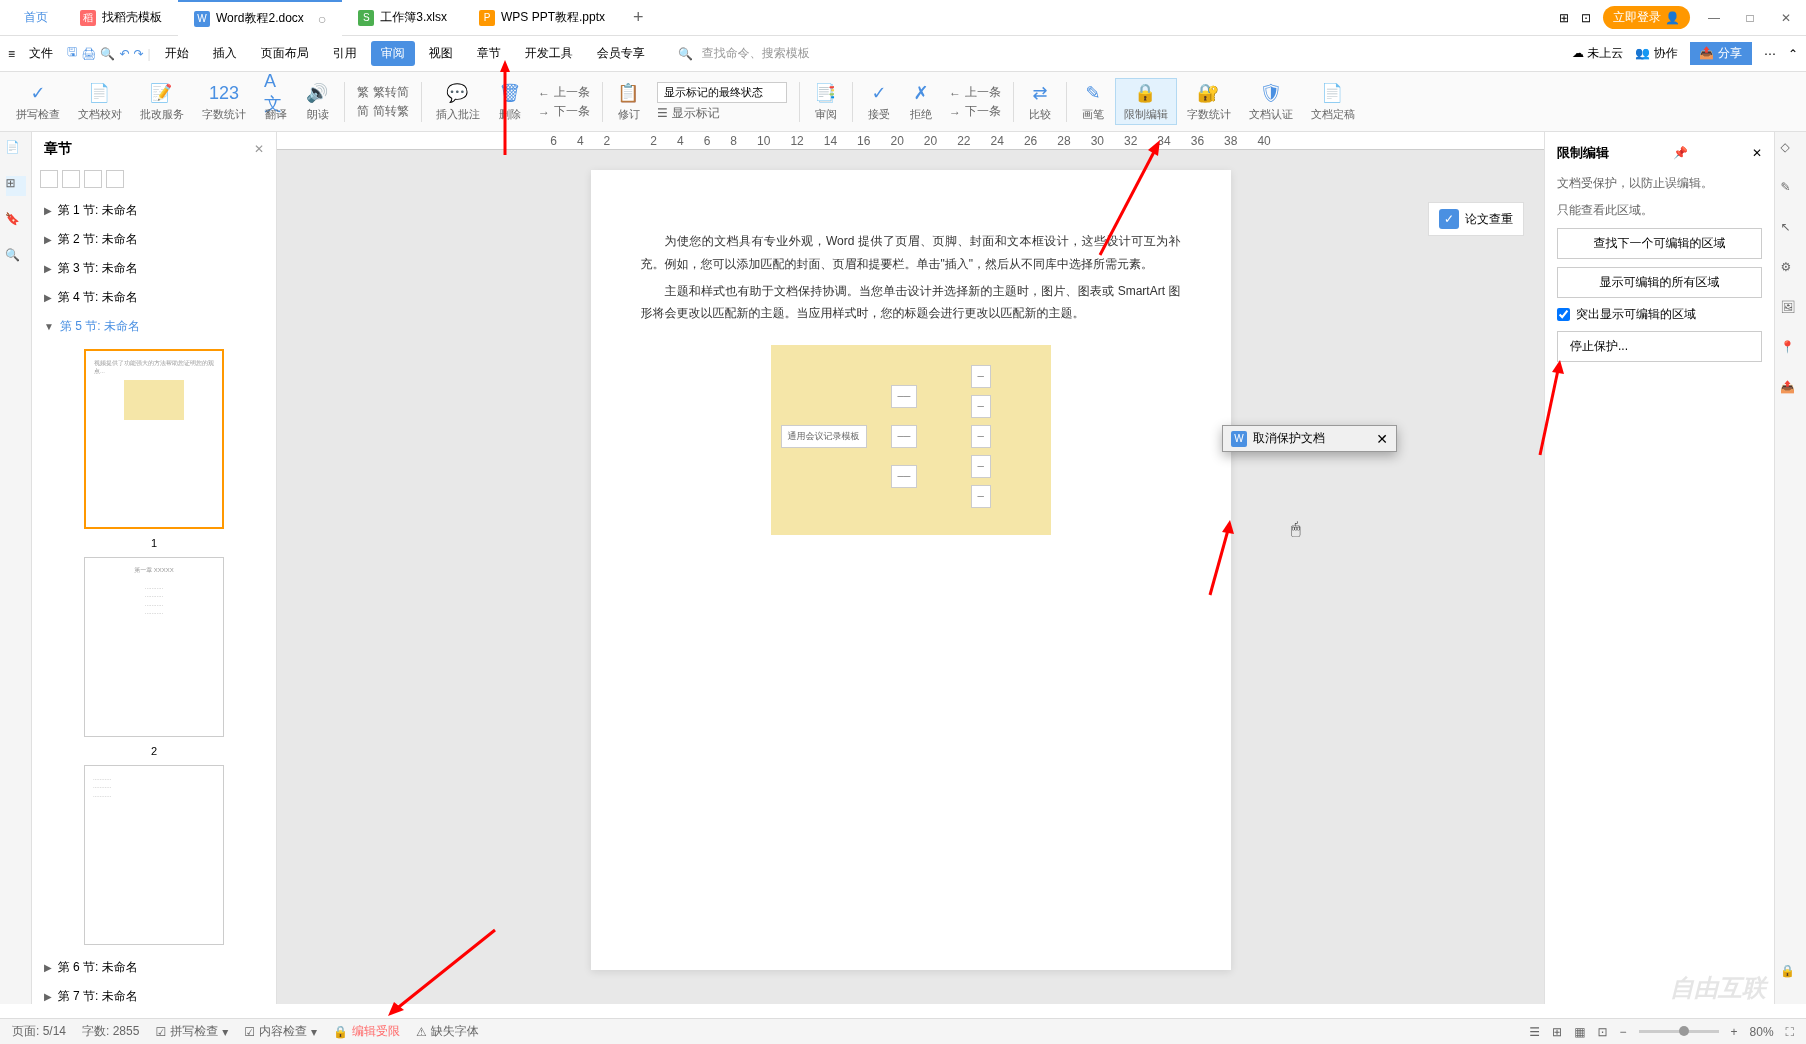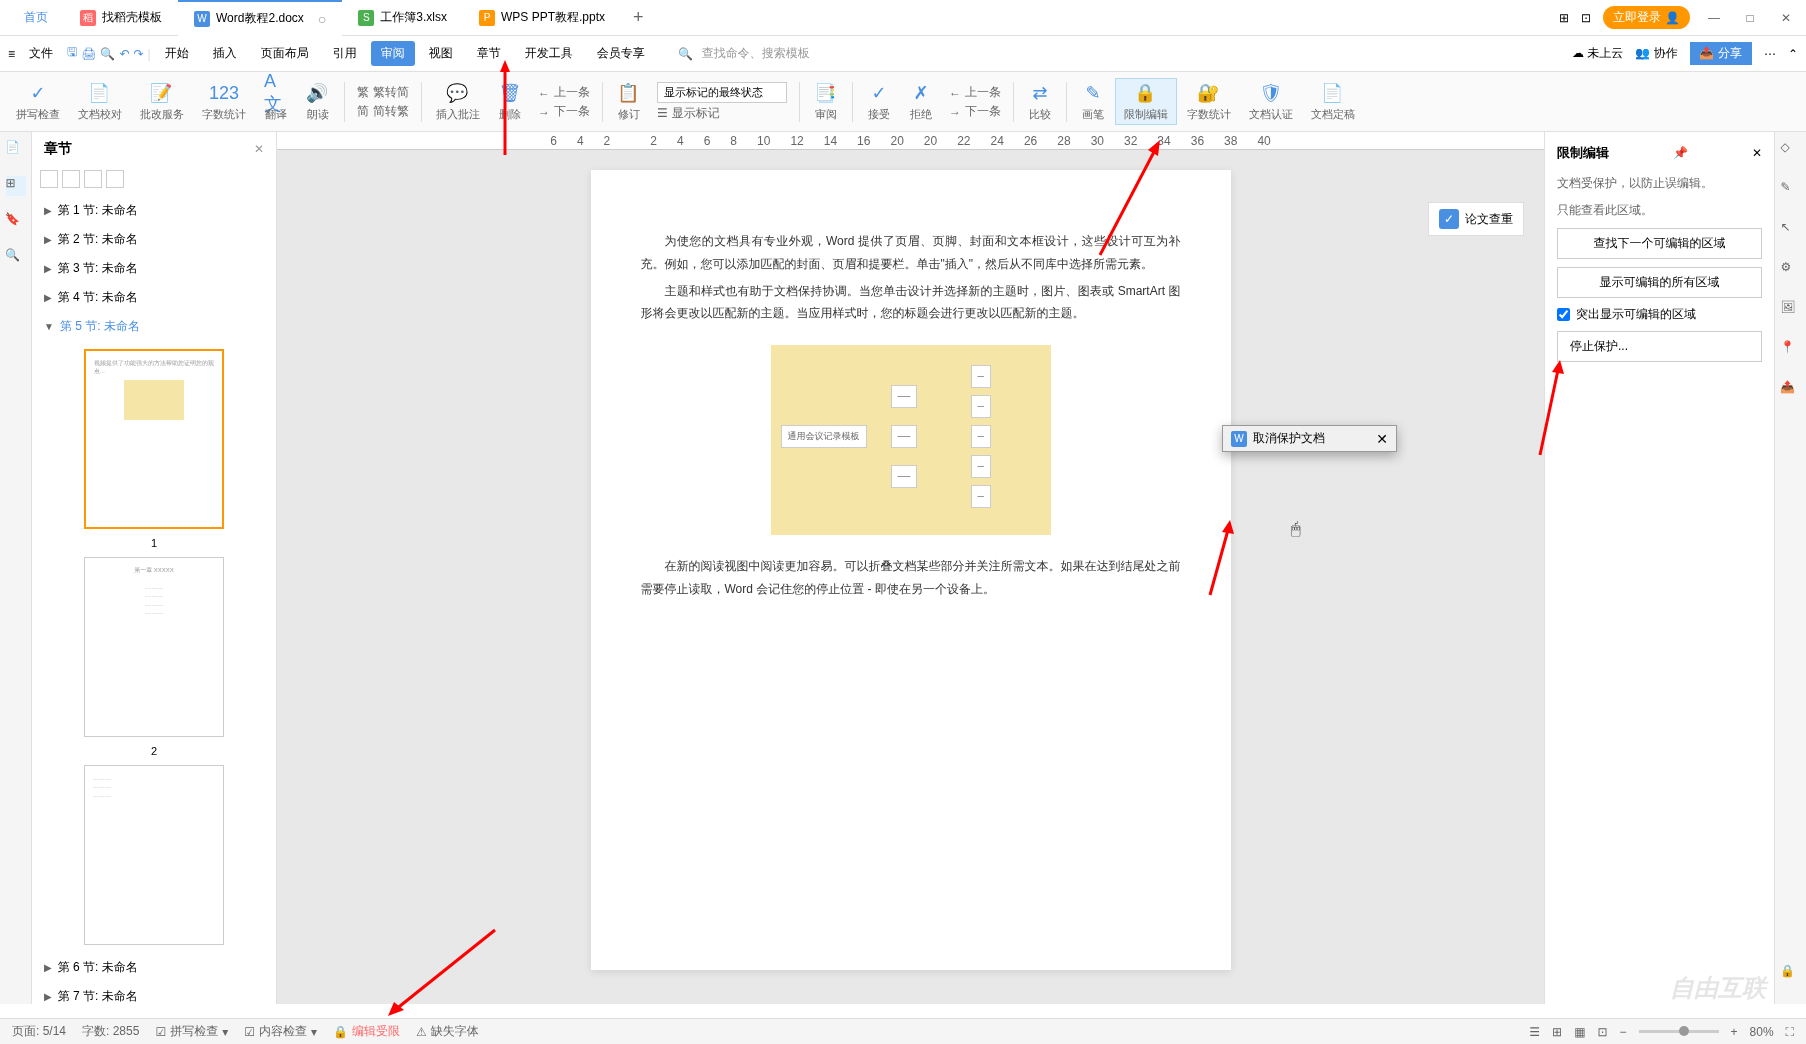--- a/index.html
+++ b/index.html
@@ -371,21 +371,20 @@
           <div class="diagram-node" style="left:10px;top:80px">通用会议记录模板</div>
           <div class="diagram-node" style="left:120px;top:40px">──</div>
           <div class="diagram-node" style="left:120px;top:80px">──</div>
           <div class="diagram-node" style="left:120px;top:120px">──</div>
           <div class="diagram-node" style="left:200px;top:20px">─</div>
           <div class="diagram-node" style="left:200px;top:50px">─</div>
           <div class="diagram-node" style="left:200px;top:80px">─</div>
           <div class="diagram-node" style="left:200px;top:110px">─</div>
           <div class="diagram-node" style="left:200px;top:140px">─</div>
         </div>
-        <p>在新的阅读视图中阅读更加容易。可以折叠文档某些部分并关注所需文本。如果在达到结尾处之前需要停止读取，Word 会记住您的停止位置 - 即使在另一个设备上。</p>
       </div>
     </div>
     <div class="float-btn">
       <div class="float-icon">✓</div>
       <span>论文查重</span>
     </div>
   </div>
 
   <div class="right-panel">
     <div class="right-header">

